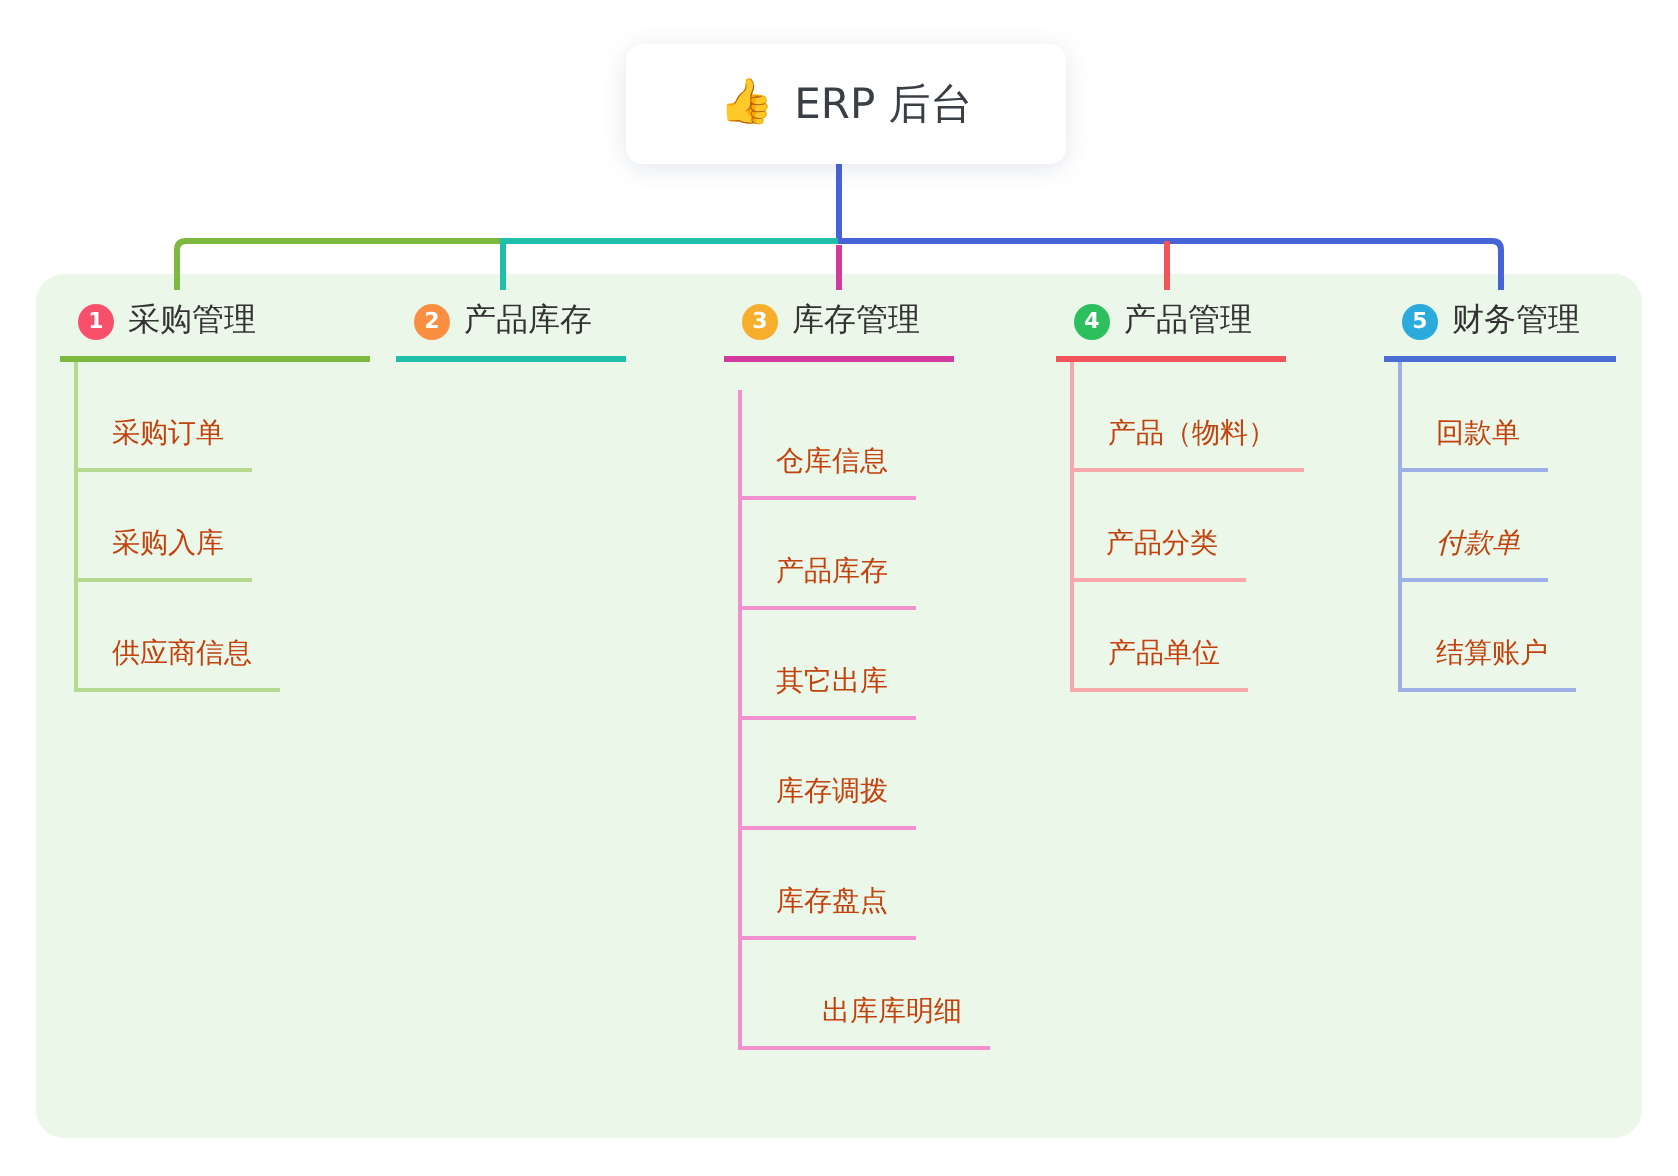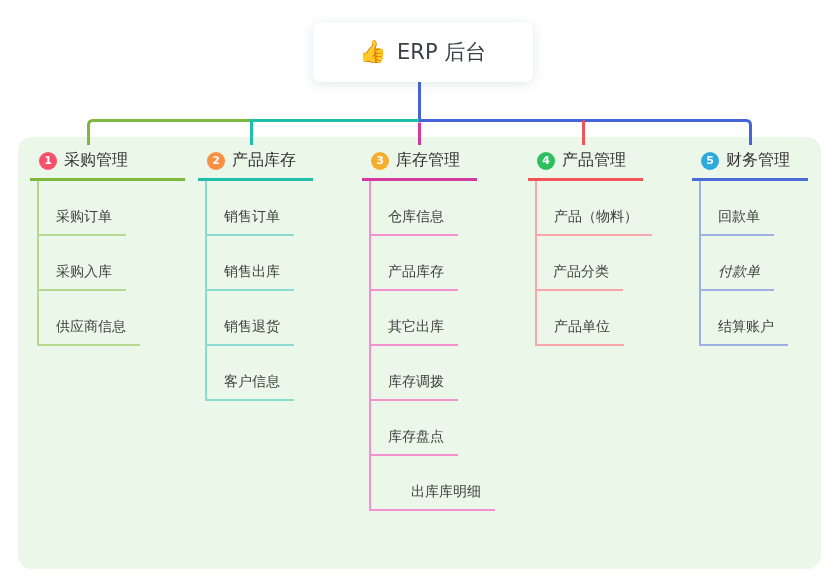--- a/index.html
+++ b/index.html
@@ -95,21 +95,21 @@
     width: max-content;
   }
   .child {
     height: 55px;
     display: flex;
     align-items: flex-end;
     padding: 0 14px 8px 17px;
     border-bottom: 2px solid #bbb;
     width: max-content;
     font-size: 14px;
-    color: #404040;
+    color: #c2410c;
     white-space: nowrap;
     cursor: pointer;
   }
 </style>
 </head>
 <body>
 
 <div class="stage">
 
   <div class="panel"></div>
@@ -144,35 +144,29 @@
       <div class="child" style="border-bottom-color: rgb(181, 217, 143);">采购入库</div>
       <div class="child" style="border-bottom-color: rgb(181, 217, 143);">供应商信息</div>
     </div>
   </div>
 
   <div class="branch b2">
     <div class="branch-header" style="border-bottom-color: rgb(31, 191, 169);">
       <span class="badge" style="background-color: rgb(251, 143, 65);">2</span>
       <span class="branch-label">产品库存</span>
     </div>
-    <div class="children" style="border-left-color: rgb(138, 220, 210);">
-      <div class="child" style="border-bottom-color: rgb(138, 220, 210);">销售订单</div>
-      <div class="child" style="border-bottom-color: rgb(138, 220, 210);">销售出库</div>
-      <div class="child" style="border-bottom-color: rgb(138, 220, 210);">销售退货</div>
-      <div class="child" style="border-bottom-color: rgb(138, 220, 210);">客户信息</div>
-    </div>
   </div>
 
   <div class="branch b3">
     <div class="branch-header" style="border-bottom-color: rgb(210, 58, 157);">
       <span class="badge" style="background-color: rgb(247, 174, 45);">3</span>
       <span class="branch-label">库存管理</span>
     </div>
     <div class="children" style="border-left-color: rgb(242, 145, 205);">
-      <div class="child" style="border-bottom-color: rgb(242, 145, 205);">仓库信息</div>
+      <div class="child" style="border-bottom-color: rgb(242, 145, 205); margin-top: 14px;">仓库信息</div>
       <div class="child" style="border-bottom-color: rgb(242, 145, 205);">产品库存</div>
       <div class="child" style="border-bottom-color: rgb(242, 145, 205); font-family: Liberation Mono, monospace;">其它出库</div>
       <div class="child" style="border-bottom-color: rgb(242, 145, 205);">库存调拨</div>
       <div class="child" style="border-bottom-color: rgb(242, 145, 205);">库存盘点</div>
       <div class="child" style="border-bottom-color: rgb(242, 145, 205); padding-left: 40px;">出库库明细</div>
     </div>
   </div>
 
   <div class="branch b4">
     <div class="branch-header" style="border-bottom-color: rgb(242, 84, 92);">

